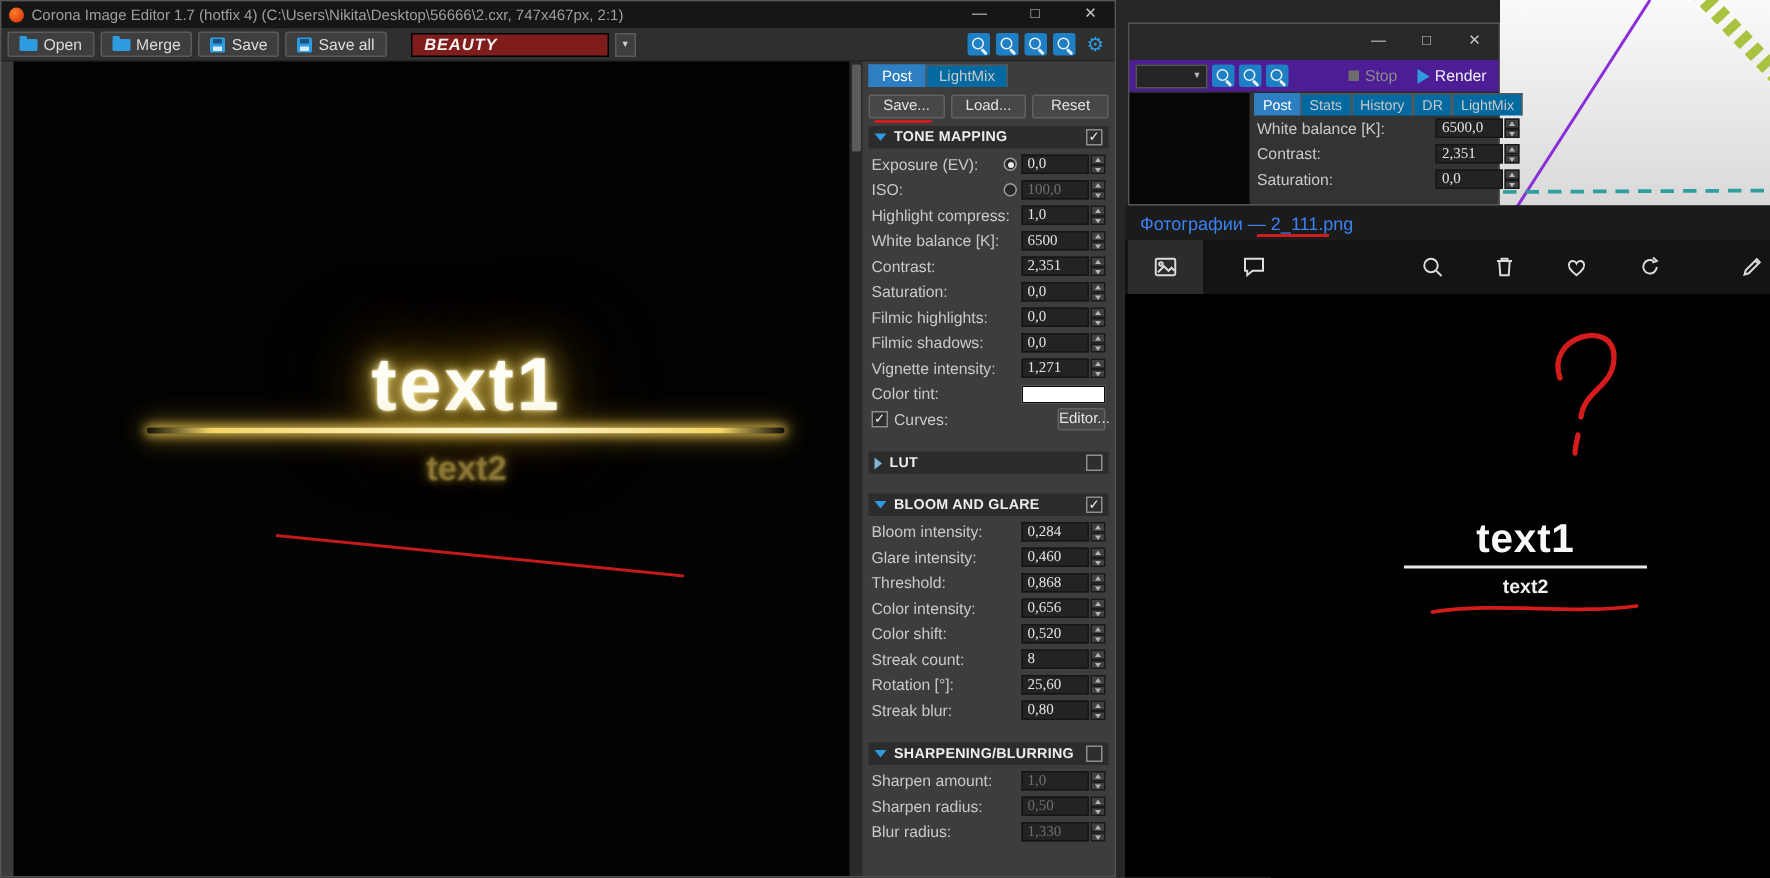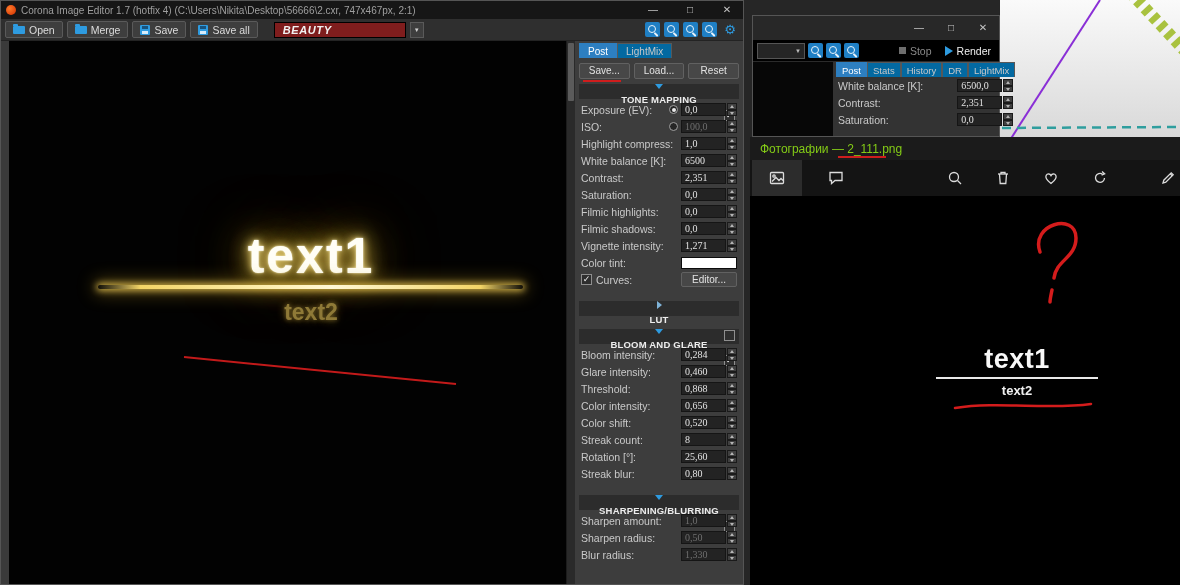--- a/index.html
+++ b/index.html
@@ -107,21 +107,21 @@
 
   .btnrow { display: flex; gap: 4px; margin: 5px 0 0 0; position: relative; }
   .pbtn {
     flex: 1; height: 16px; line-height: 14px; text-align: center; background: #474747;
     border: 1px solid #616161; border-radius: 2px; font-size: 10px; color: #e2e2e2;
   }
   .save-underline { position: absolute; left: 4px; bottom: -3px; width: 38px; height: 2px; background: #cf1d1d; }
 
   .sect {
     height: 15px; background: #2c2c2c; display: flex; align-items: center; gap: 5px;
-    padding: 0 4px; margin: 5px 0 2px 0; flex-direction: column;
+    padding: 0 4px; margin: 5px 0 2px 0;
   }
   .sect.gap { margin-top: 13px; align-items: center; }
   .tri { width: 0; height: 0; border-left: 4px solid transparent; border-right: 4px solid transparent;
     border-top: 5px solid #2e9be0; }
   .tri.collapsed { border-top: 4px solid transparent; border-bottom: 4px solid transparent;
     border-left: 5px solid #7fb3d8; border-right: 0; }
   .sect-title { font-size: 9.5px; font-weight: bold; color: #ededed; letter-spacing: .2px; }
   .chk {
     width: 11px; height: 11px; border: 1px solid #8e8e8e; background: #2e2e2e;
     font-size: 9px; line-height: 9px; text-align: center; color: #f0f0f0; flex: 0 0 auto;
@@ -143,33 +143,33 @@
   }
   .prow.disabled .val { color: #6f6f6f; }
   .arrs { display: flex; flex-direction: column; width: 10px; height: 13px; margin-left: 1px; }
   .arrs i { flex: 1; background: #404040; border: 1px solid #1a1a1a; position: relative; }
   .arrs i::before { content: ""; position: absolute; left: 1.5px;
     border-left: 2.5px solid transparent; border-right: 2.5px solid transparent; }
   .arrs i.u::before { top: 1px; border-bottom: 3px solid #b5b5b5; }
   .arrs i.d::before { top: 1.5px; border-top: 3px solid #b5b5b5; }
   .swatch { width: 56px; height: 12px; background: #ffffff; border: 1px solid #0c0c0c; }
   .curves-btn {
-    width: 56px; height: 15px; margin-left: auto; background: #474747; border: 1px solid #616161;
+    width: 32px; height: 15px; margin-left: auto; background: #474747; border: 1px solid #616161;
     border-radius: 2px; font-size: 10px; color: #e2e2e2; text-align: center; line-height: 13px;
   }
   .curves-lbl { font-size: 10.5px; color: #c9c9c9; margin-left: 4px; }
 
   
   .vfb {
     position: absolute; left: 752px; top: 15px; width: 248px; height: 122px;
     background: #333; border: 1px solid #555; z-index: 3; display: flex; flex-direction: column;
   }
   .vfb-titlebar { height: 24px; background: #282828; display: flex; justify-content: flex-end;
     align-items: stretch; flex: 0 0 auto; }
-  .vfb-toolbar { height: 22px; background: #000000; display: flex; align-items: center;
+  .vfb-toolbar { height: 22px; background: #4c1d95; display: flex; align-items: center;
     gap: 3px; padding: 0 4px; flex: 0 0 auto; border-bottom: 1px solid #2b2b2b; }
   .vfb-dropdown { width: 48px; height: 16px; background: #252525; border: 1px solid #555;
     display: inline-flex; align-items: center; justify-content: flex-end; padding-right: 3px;
     font-size: 6px; color: #bbb; }
   .vfb-stop { display: inline-flex; gap: 4px; align-items: center; color: #8a8a8a;
     font-size: 10.5px; margin-right: 10px; }
   .stop-ic { width: 7px; height: 7px; background: #6e6e6e; }
   .vfb-render { display: inline-flex; gap: 4px; align-items: center; color: #f0f0f0;
     font-size: 10.5px; margin-right: 4px; }
   .play-ic { width: 0; height: 0; border-top: 5px solid transparent; border-bottom: 5px solid transparent;
@@ -180,21 +180,21 @@
   .vfb-right .tab { font-size: 9.5px; padding: 0 5px; }
   .vfb-right .prow { height: 17px; }
 
   
   .photos {
     position: absolute; left: 750px; top: 137px; width: 430px; height: 448px;
     background: #000; z-index: 2;
   }
   .ph-titlebar { height: 23px; background: #1b1b1b; position: relative;
     display: flex; align-items: center; padding-left: 10px; }
-  .ph-title { font-size: 12px; color: #84cc16; white-space: nowrap; }
+  .ph-title { font-size: 12px; color: #3b82f6; white-space: nowrap; }
   .ph-title-underline { position: absolute; left: 88px; top: 19px; width: 48px; height: 2px; background: #cf1d1d; }
   .ph-toolbar { height: 36px; background: #141414; position: relative; }
   .ph-tool { position: absolute; top: 0; width: 40px; height: 36px;
     display: flex; align-items: center; justify-content: center; }
   .ph-tool.active { width: 50px; background: #2c2c2c; }
   .ph-content { position: absolute; top: 59px; left: 0; right: 0; bottom: 0; background: #000; }
   .ph-text1 { position: absolute; left: 267px; top: 148px; transform: translateX(-50%);
     font-size: 27px; font-weight: bold; color: #f8f8f8; letter-spacing: .5px; }
   .ph-line { position: absolute; left: 186px; top: 181px; width: 162px; height: 2px; background: #e9e9e9; }
   .ph-text2 { position: absolute; left: 267px; top: 187px; transform: translateX(-50%);

